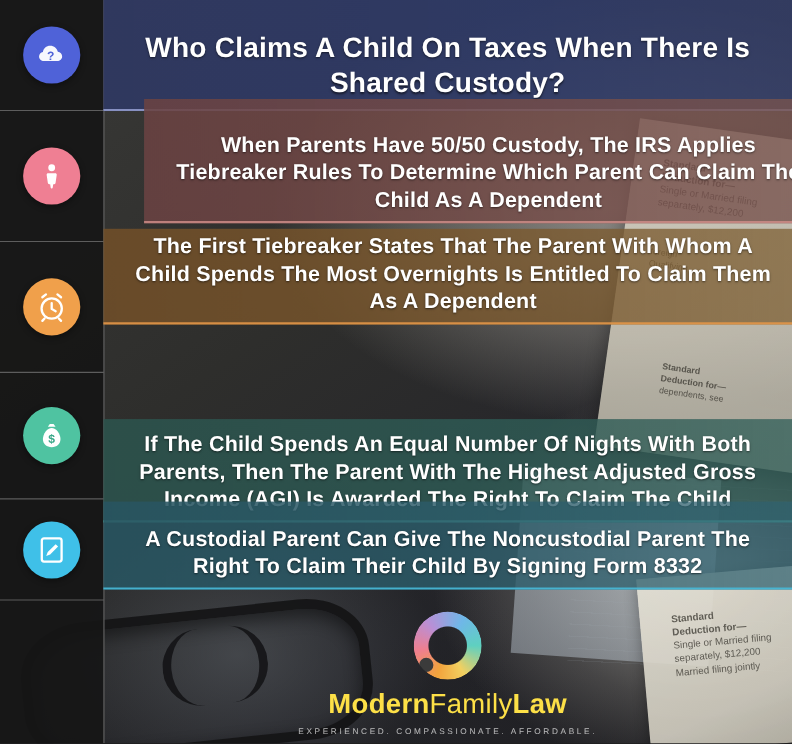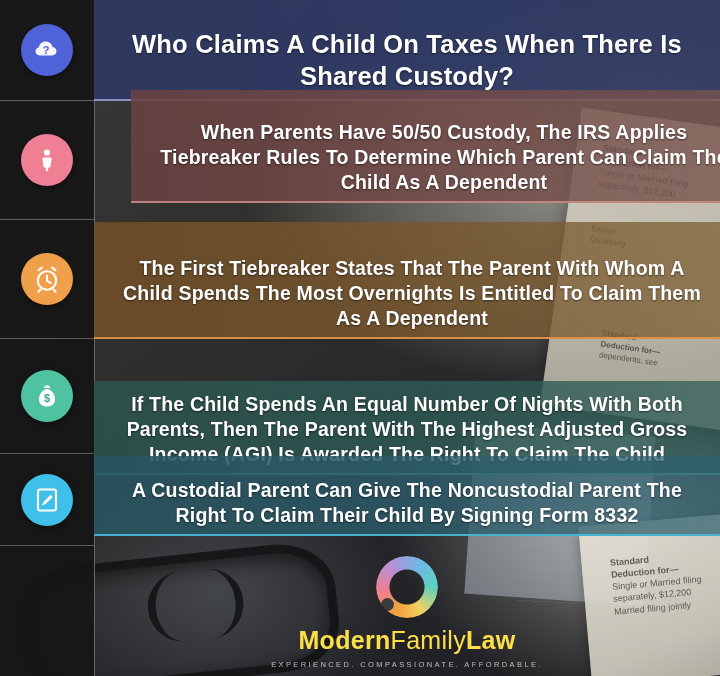--- a/index.html
+++ b/index.html
@@ -136,21 +136,21 @@
     color: #ffffff;
     font-weight: bold;
     letter-spacing: 0.2px;
     text-shadow: 0 1px 2px rgba(0,0,0,0.55);
     line-height: 1.28;
   }
   .row.r0 { top: 0;   height: 101px; background: linear-gradient(90deg, rgba(47,56,97,0.93) 0%, rgba(46,58,104,0.90) 60%, rgba(52,62,104,0.86) 100%); border-bottom: 2px solid rgba(150,160,210,0.85); }
   .row.r0 .row-text { font-size: 25.5px; }
   .row.r1 { top: 90px; height: 113px; background: linear-gradient(90deg, rgba(106,66,66,0.88) 0%, rgba(116,76,72,0.84) 55%, rgba(120,84,78,0.78) 100%); border-bottom: 2px solid rgba(205,140,135,0.85); margin-left: 37px; }
   .row.r1 .row-text { font-size: 19.5px; }
-  .row.r2 { top: 222px; height: 117px; background: linear-gradient(90deg, rgba(112,78,40,0.88) 0%, rgba(122,88,46,0.82) 55%, rgba(126,96,52,0.74) 100%); border-bottom: 2px solid rgba(226,150,72,0.9); padding-left: 28px; }
+  .row.r2 { top: 208px; height: 87px; background: linear-gradient(90deg, rgba(112,78,40,0.88) 0%, rgba(122,88,46,0.82) 55%, rgba(126,96,52,0.74) 100%); border-bottom: 2px solid rgba(226,150,72,0.9); padding-left: 28px; }
   .row.r2 .row-text { font-size: 19.5px; }
   .row.r3 { top: 341px; height: 94px; background: linear-gradient(90deg, rgba(44,82,76,0.90) 0%, rgba(46,90,84,0.84) 55%, rgba(50,96,90,0.76) 100%); border-bottom: 2px solid rgba(90,195,180,0.9); margin-top: 40px; }
   .row.r3 .row-text { font-size: 19.5px; }
   .row.r4 { top: 456px; height: 80px;  background: linear-gradient(90deg, rgba(40,84,96,0.90) 0%, rgba(44,92,106,0.82) 55%, rgba(48,98,112,0.72) 100%); border-bottom: 2px solid rgba(70,185,215,0.92); }
   .row.r4 .row-text { font-size: 19.5px; }
 
   
   .footer {
     position: absolute;
     left: 94px; top: 548px;

